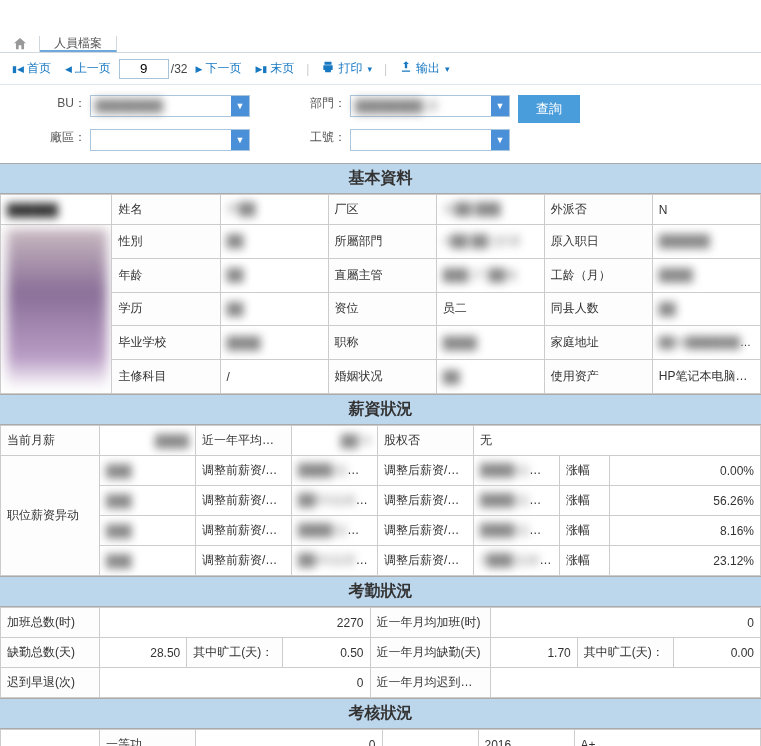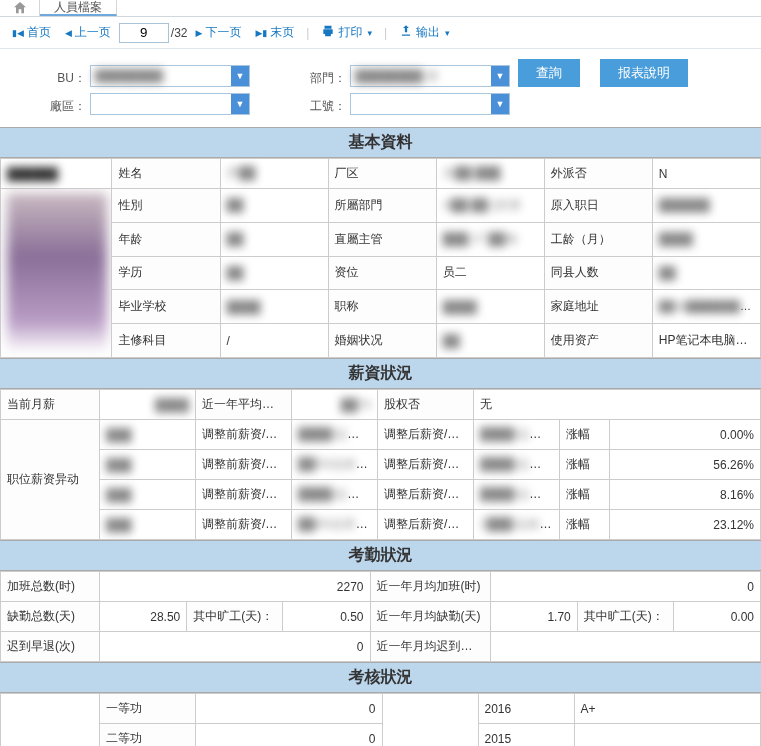--- a/index.html
+++ b/index.html
@@ -3,21 +3,21 @@
 <meta charset="utf-8">
 <style>
   * { box-sizing: border-box; margin: 0; padding: 0; }
   body {
     font-family: "Microsoft YaHei", Arial, sans-serif;
     font-size: 12px;
     background: #fff;
     color: #333;
     width: 761px;
   }
-  .tabbar { display: flex; border-bottom: 1px solid #d0d7dd; height: 17px; }
+  .tabbar { display: flex; border-bottom: 1px solid #d0d7dd; height: 17px; margin-top: 36px; }
   .tab-home {
     width: 40px; display: flex; align-items: center; justify-content: center;
     border-right: 1px solid #d0d7dd; color: #888;
   }
   .tab-home svg { width: 16px; height: 16px; fill: #999; }
   .tab-item {
     padding: 0 14px; display: flex; align-items: center;
     border-right: 1px solid #d0d7dd; color: #555; background: #fff;
     border-bottom: 2px solid #6fa8dc;
   }
@@ -35,21 +35,21 @@
     width: 50px; height: 20px; text-align: center;
     border: 1px solid #a9c3d8;
   }
   .tb-sep { color: #ccc; margin: 0 4px; }
   .tb-pages { color: #444; }
   .tb-icon svg { width: 14px; height: 14px; fill: #1778c2; }
   .tb-caret { color:#1778c2; font-size:9px; margin-left:2px;}
   .filters {
     padding: 10px 30px 6px 30px;
   }
-  .filter-row { display: flex; align-items: flex-end; margin-bottom: 6px; }
+  .filter-row { display: flex; align-items: flex-start; margin-bottom: 6px; }
   .filter-lbl {
     width: 60px; text-align: right; color: #555; padding-right: 4px;
   }
   .filter-combo {
     position: relative; width: 160px; height: 22px;
     border: 1px solid #aac6df; background: #fff;
     display: flex; align-items: center;
   }
   .filter-combo .sel-val { flex:1; padding: 0 4px; overflow:hidden;}
   .combo-btn {
@@ -146,21 +146,20 @@
       <div class="combo-btn">▼</div>
     </div>
     <span style="width:40px"></span>
     <span class="filter-lbl">部門：</span>
     <div class="filter-combo">
       <span class="sel-val blur">████████ 课</span>
       <div class="combo-btn">▼</div>
     </div>
     <div class="btn-row">
       <button class="btn-blue">查詢</button>
-      <button class="btn-blue">报表說明</button>
     </div>
   </div>
   <div class="filter-row">
     <span class="filter-lbl">廠區：</span>
     <div class="filter-combo">
       <span class="sel-val"></span>
       <div class="combo-btn">▼</div>
     </div>
     <span style="width:40px"></span>
     <span class="filter-lbl">工號：</span>

